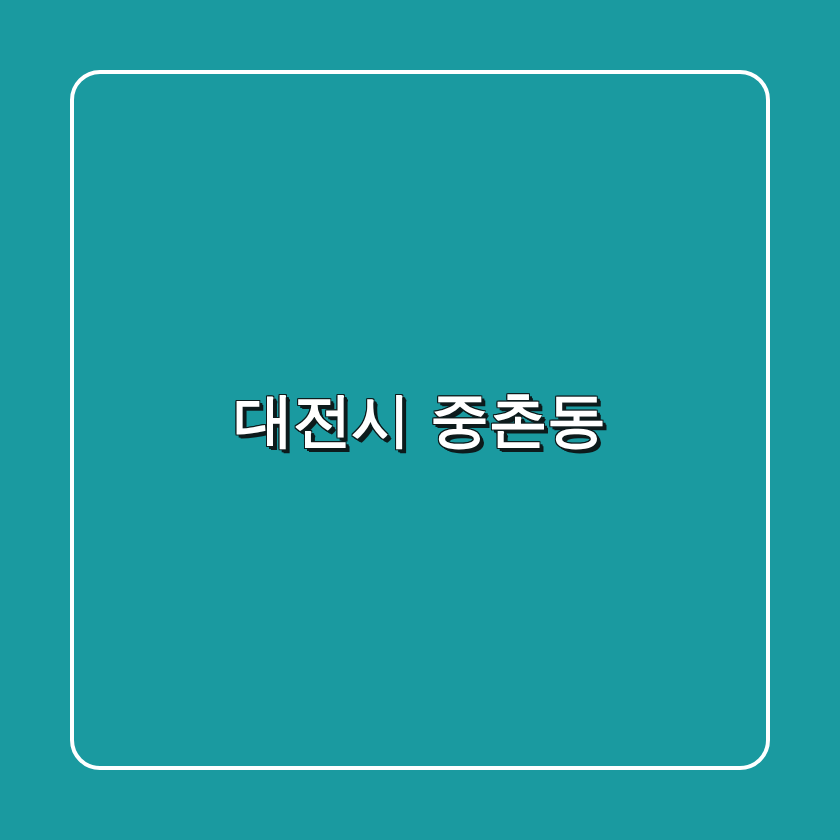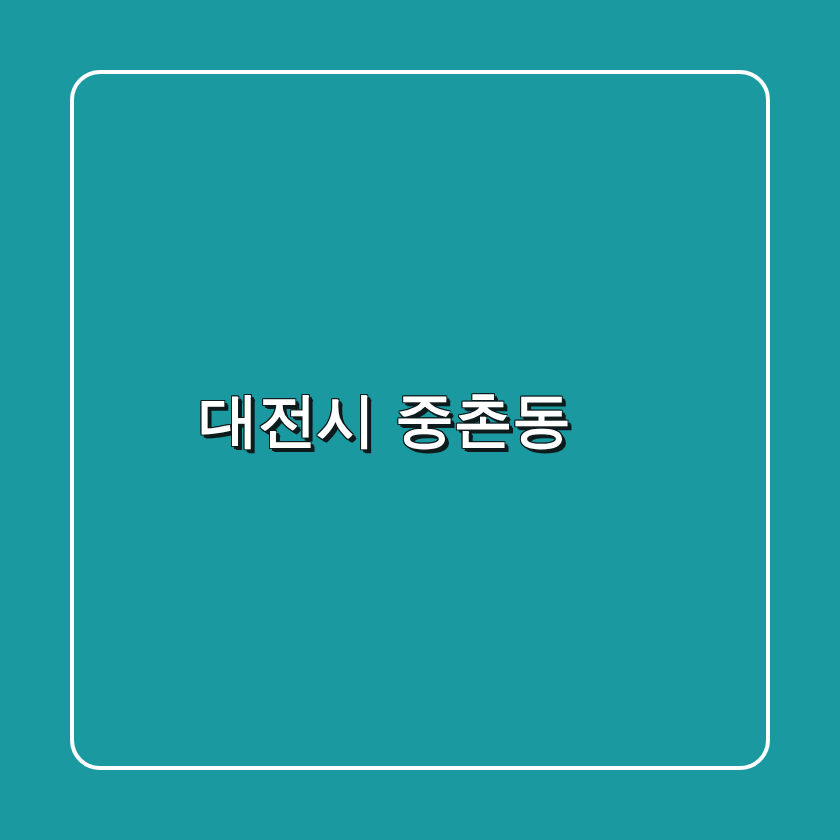--- a/index.html
+++ b/index.html
@@ -30,21 +30,21 @@
     border: 4px solid #ffffff;
     border-radius: 30px;
     pointer-events: none;
   }
 
   
   #headline {
     position: absolute;
     left: 0;
     top: 0;
-    width: 770px;
+    width: 840px;
     height: 840px;
     display: flex;
     flex-direction: column;
     align-items: center;
     justify-content: center;
     text-align: center;
     box-sizing: border-box;
     padding: 0 80px;
   }
 

